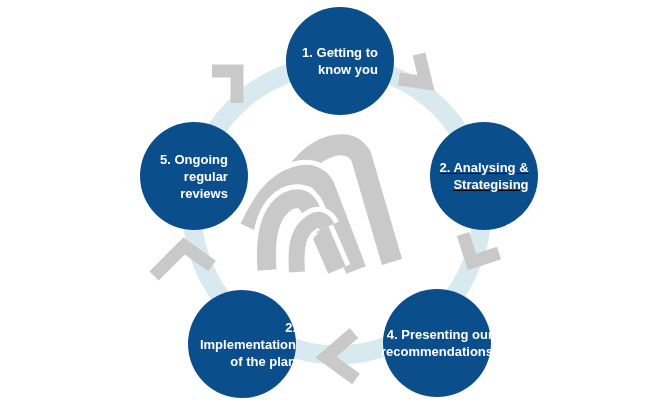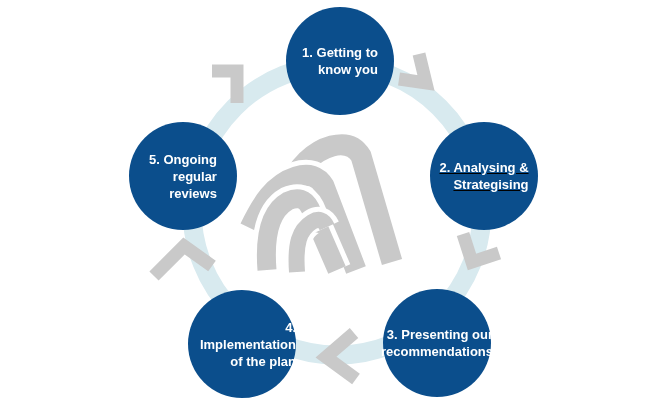--- a/index.html
+++ b/index.html
@@ -57,21 +57,21 @@
     color: var(--step-text, #ffffff);
     font-size: 13px;
     font-weight: bold;
     line-height: 17px;
     white-space: pre-line;
   }
   .step1 { left: 286px; top: 7px; }
   .step2 { left: 430px; top: 122px; text-decoration: underline; }
   .step3 { left: 383px; top: 289px; }
   .step4 { left: 188px; top: 290px; }
-  .step5 { left: 129px; top: 122px; }
+  .step5 { left: 140px; top: 122px; }
 </style>
 </head>
 <body>
 
 <div class="stage">
 
   <svg class="diagram-svg" width="662" height="400" viewBox="0 0 662 400">
 
     <circle class="ring" cx="337" cy="210" r="145"></circle>
 
@@ -94,25 +94,25 @@
 
   <div class="step step1">
     <span class="step-label">1. Getting to
 know you</span>
   </div>
   <div class="step step2">
     <span class="step-label">2. Analysing &amp;
 Strategising</span>
   </div>
   <div class="step step3">
-    <span class="step-label">3. Presenting our
+    <span class="step-label">4. Presenting our
 recommendations</span>
   </div>
   <div class="step step4">
-    <span class="step-label">4. Implementation
+    <span class="step-label">2. Implementation
 of the plan</span>
   </div>
   <div class="step step5">
     <span class="step-label">5. Ongoing
 regular
 reviews</span>
   </div>
 
 </div>
 

